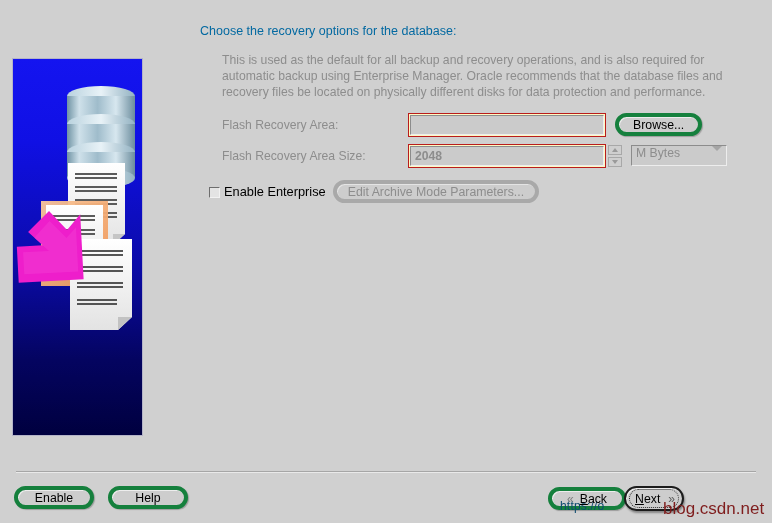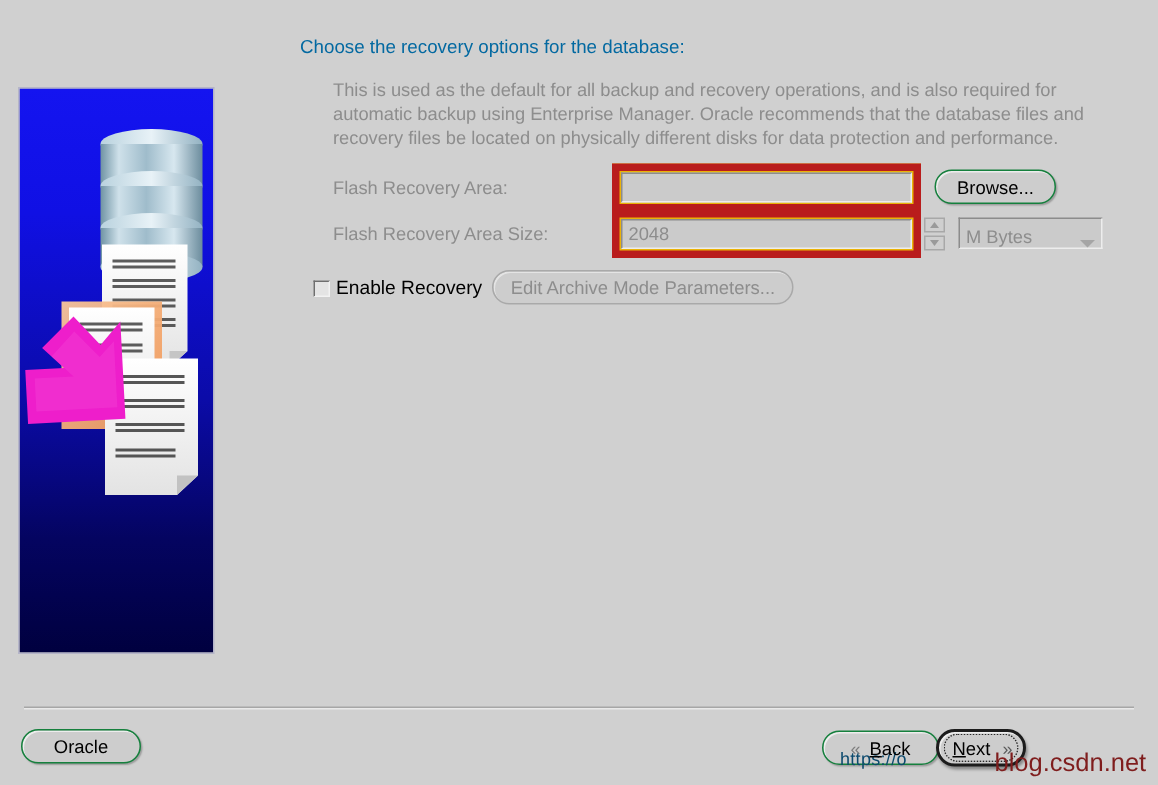--- a/index.html
+++ b/index.html
@@ -51,57 +51,57 @@
   .txt{
     width:194px; height:20px;
     background:#cbcbcb;
     border-top:1px solid #8c8c8c; border-left:1px solid #8c8c8c;
     border-right:1px solid #ededed; border-bottom:1px solid #ededed;
     color:#8d8d8d; font-size:12.2px;
     display:flex; align-items:center; padding-left:4px;
     font-family:"Liberation Sans", sans-serif;
   }
   .txt-outer{
-    padding:1px; background:#eab308; border:5px solid #b91c1c;
-    display:inline-block; line-height:0;
+    padding:1px; background:#fef9c3; border:1px solid #b91c1c;
+    display:inline-block; line-height:0;font-weight:bold;
   }
 
   .spinner{
     width:14px; height:22px; margin-left:2px;
     display:flex; flex-direction:column; justify-content:space-between;
   }
   .spin-btn{
     width:14px; height:10px; background:#cfcfcf;
     border:1px solid #a8a8a8;
     display:flex; align-items:center; justify-content:center;
   }
   .tri-up, .tri-dn{ width:0; height:0; border-left:3px solid transparent; border-right:3px solid transparent; }
   .tri-up{ border-bottom:4px solid #9a9a9a; }
   .tri-dn{ border-top:4px solid #9a9a9a; }
 
   .combo{
     margin-left:9px; width:96px; height:21px;
     background:#cbcbcb;
     border-top:1px solid #8c8c8c; border-left:1px solid #8c8c8c;
     border-right:1px solid #ededed; border-bottom:1px solid #ededed;
-    display:flex; align-items:flex-end; padding:0 4px;
+    display:flex; align-items:flex-start; padding:0 4px;
     color:#8d8d8d; font-size:12.2px;
   }
   .combo .cv{ flex:1; }
   .combo .carr{
     width:0; height:0; border-left:5px solid transparent;
     border-right:5px solid transparent; border-top:5px solid #a5a5a5;
   }
 
   
   .pill{
     display:inline-flex; align-items:center; justify-content:center;
     height:23px; border-radius:12px;
     background:#cdcdcd;
-    border:1px solid #15803d;
+    border:4px solid #15803d;
     box-shadow:inset 1px 1px 0 #ededed, 1px 1px 1px rgba(0,0,0,.25);
     font-size:12.3px; color:#000; white-space:nowrap;
     padding:0 14px; cursor:default;
   }
   .pill.disabled{ color:#8d8d8d; border-color:#a9a9a9; box-shadow:inset 1px 1px 0 #e4e4e4; }
 
   #browse-btn{ margin-left:9px; }
   #edit-arch-btn{ margin-left:7px; padding:0 11px; }
 
   #arch-row{ display:flex; align-items:center; margin-top:13px; margin-left:9px; }
@@ -269,33 +269,34 @@
       </span>
       <span class="combo">
         <span class="cv">M Bytes</span>
         <span class="carr"></span>
       </span>
     </div>
   </div>
 
   <div id="arch-row">
     <span class="checkbox"></span>
-    <span class="cb-label">Enable Recovery</span>
+    <span class="cb-label">Enable Enterprise</span>
     <span class="pill disabled" id="edit-arch-btn">Edit Archive Mode Parameters...</span>
   </div>
 
   <div id="file-loc-wrap">
     
   </div>
 </div>
 
 <div id="separator"></div>
 
 <div id="btnbar">
-  <span class="pill" id="cancel-btn">Oracle</span>
+  <span class="pill" id="cancel-btn">Enable</span>
+  <span class="pill" id="help-btn">Help</span>
 
   <span id="nav-group">
     <span class="pill" id="back-btn">
       <span class="chev">«</span>
       <span class="nlabel"><span class="mn">B</span>ack</span>
     </span>
     <span class="pill" id="next-btn">
       <span class="focus-ring"></span>
       <span class="nlabel"><span class="mn">N</span>ext</span>
       <span class="chev dark">»</span>

